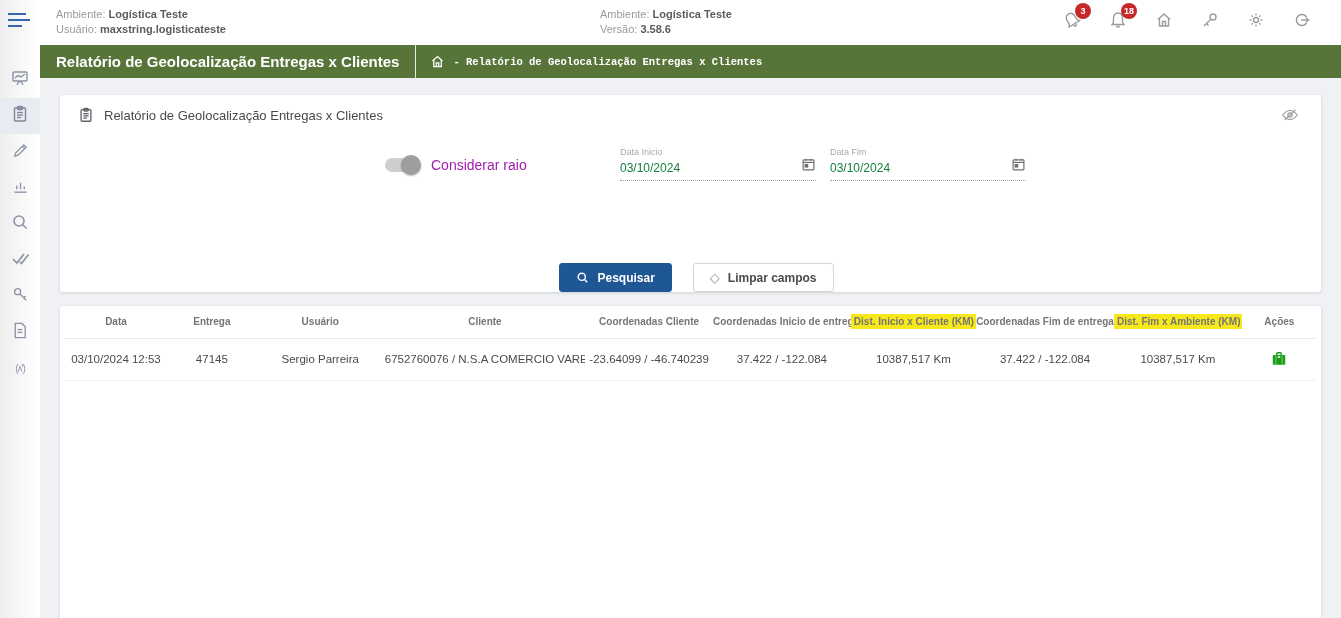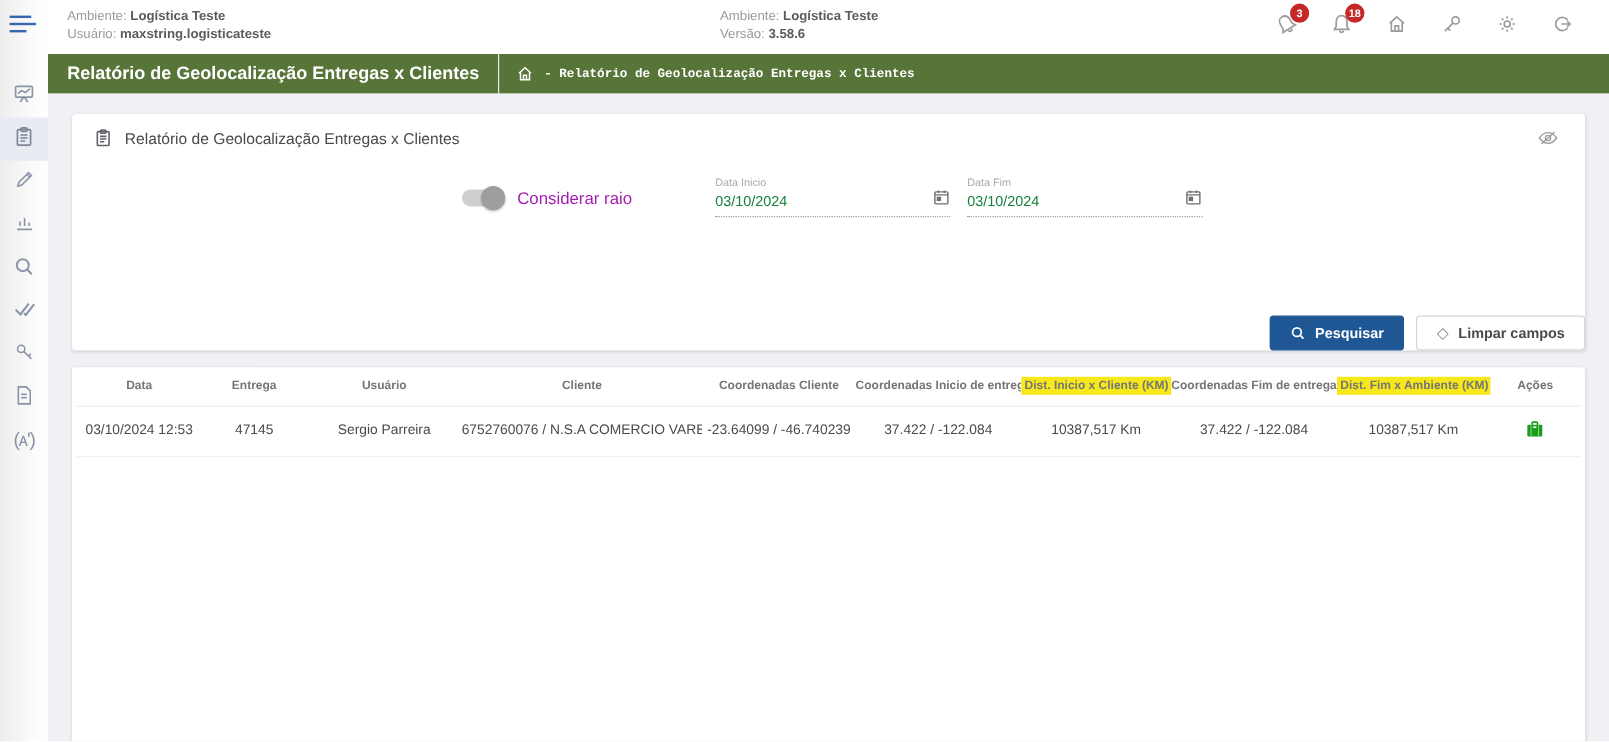--- a/index.html
+++ b/index.html
@@ -12,21 +12,21 @@
           z-index:5; }
   .hamburger { position:absolute; left:8px; top:13px; width:22px; height:16px; cursor:pointer; }
   .hamburger span { display:block; height:2px; background:#3567b1; margin-bottom:4px; }
   .hamburger span:nth-child(1){ width:18px; }
   .hamburger span:nth-child(2){ width:22px; }
   .hamburger span:nth-child(3){ width:14px; }
   .nav { position:absolute; top:62px; left:0; width:40px; }
   .nav-item { width:40px; height:36px; display:flex; align-items:center; justify-content:center; cursor:pointer; }
   .nav-item.active { background:#e9ebf2; }
   .nav-item svg { stroke:#8b93a7; fill:none; stroke-width:1.5; }
-  .nav-item .txt-icon { color:#8b93a7; font-size:16px; letter-spacing:-1px; }
+  .nav-item .txt-icon { color:#8b93a7; font-size:10px; letter-spacing:-1px; }
 
   
   .tophdr { position:absolute; left:40px; top:0; right:0; height:45px; background:#fff; }
   .envblock { position:absolute; top:7px; font-size:11px; color:#9a9a9a; line-height:15px; }
   .envblock b { color:#5c5c5c; font-weight:bold; }
   .envblock.left { left:16px; }
   .envblock.center { left:560px; }
   .hdr-icons { position:absolute; right:28px; top:9px; display:flex; align-items:center; gap:24px; }
   .hicon { position:relative; width:22px; height:22px; display:flex; align-items:center; justify-content:center; cursor:pointer; }
   .hicon svg { stroke:#9b9b9b; fill:none; stroke-width:1.4; }
@@ -52,33 +52,33 @@
   .fcard-title { font-size:13px; color:#4a4a4a; }
   .eyeoff { position:absolute; right:22px; top:12px; cursor:pointer; }
   .eyeoff svg { stroke:#9b9b9b; fill:none; stroke-width:1.3; }
 
   .toggle-row { position:absolute; left:325px; top:62px; display:flex; align-items:center; cursor:pointer; }
   .switch { width:34px; height:14px; border-radius:7px; background:#cfcfcf; position:relative; margin-right:12px; }
   .switch .knob { position:absolute; right:-2px; top:-3px; width:20px; height:20px; border-radius:50%;
                   background:#9e9e9e; box-shadow:0 1px 2px rgba(0,0,0,.3); }
   .toggle-label { font-size:14px; color:#a21caf; }
 
-  .datefield { position:absolute; width:196px; cursor:text; }
+  .datefield { position:absolute; width:196px; cursor:text;margin-left:24px; }
   .datefield.inicio { left:536px; top:52px; }
   .datefield.fim { left:746px; top:52px; }
   .datefield .flabel { font-size:9px; color:#a9a9a9; margin-bottom:4px; }
   .datefield .fval { font-size:12px; color:#15803d; padding-bottom:5px; border-bottom:1px dotted #a0a0a0; }
   .datefield .cal { position:absolute; right:0; top:10px; cursor:pointer; }
   .datefield .cal svg { stroke:#6f6f6f; fill:none; stroke-width:1.4; }
 
   .selectfield { position:absolute; left:325px; top:122px; width:610px; cursor:pointer; }
   .selectfield .flabel { font-size:11.5px; color:#a9a9a9; padding-bottom:7px; border-bottom:1px solid #6f6f6f; }
   .selectfield .arrow { position:absolute; right:4px; top:2px; font-size:9px; color:#6f6f6f; }
 
-  .btnrow { position:absolute; left:0; right:0; top:168px; display:flex; justify-content:flex-end; gap:10px;padding-left:12px; }
+  .btnrow { position:absolute; left:0; right:0; top:168px; display:flex; justify-content:center; gap:21px;padding-left:12px; }
   .btn { height:29px; display:flex; align-items:center; gap:8px; padding:0 16px; border-radius:3px;
          font-size:12px; cursor:pointer; border:1px solid #d6d6d6; background:#fff; color:#4a4a4a; font-weight:bold; }
   .btn.primary { background:#1f5795; border-color:#1f5795; color:#fff; }
   .btn svg { flex:0 0 auto; }
   .diamond { color:#8a8a8a; font-size:13px; font-weight:normal; }
 
   
   .card.tablecard { margin-top:14px; height:331px; padding:0 4px; }
   table { width:100%; border-collapse:collapse; table-layout:fixed; }
   th { height:32px; font-size:10px; font-weight:bold; color:#757575; text-align:center;

